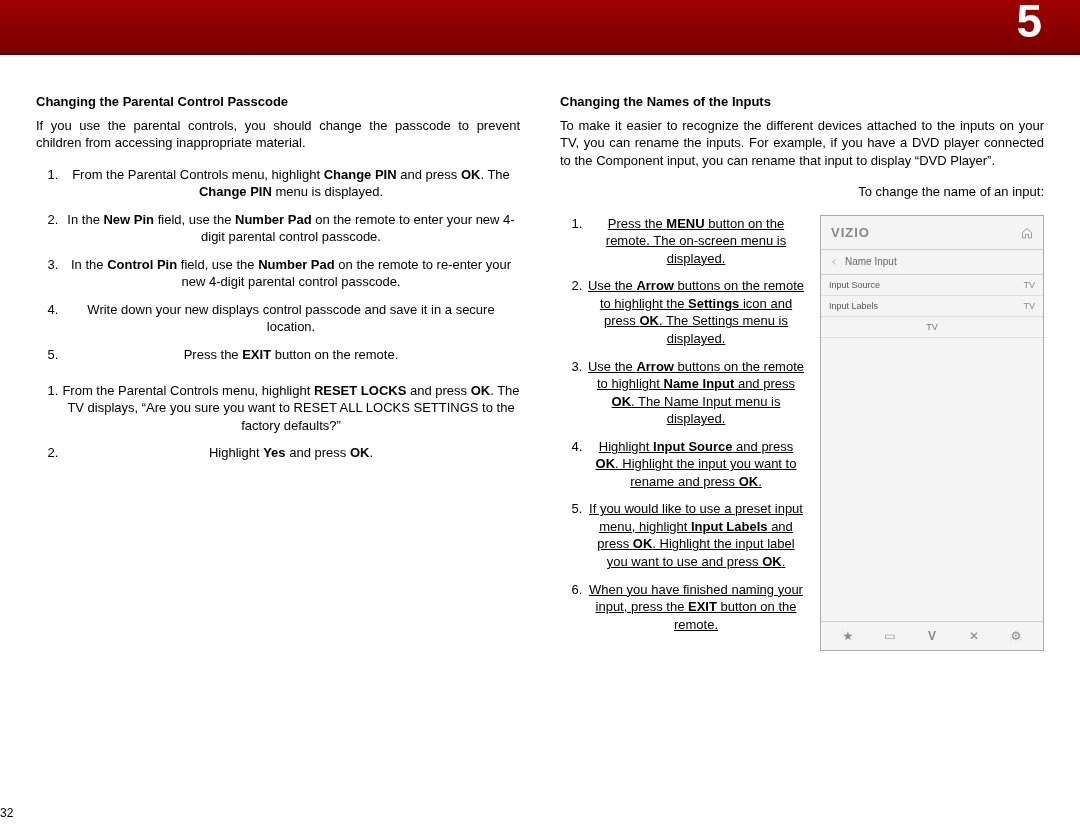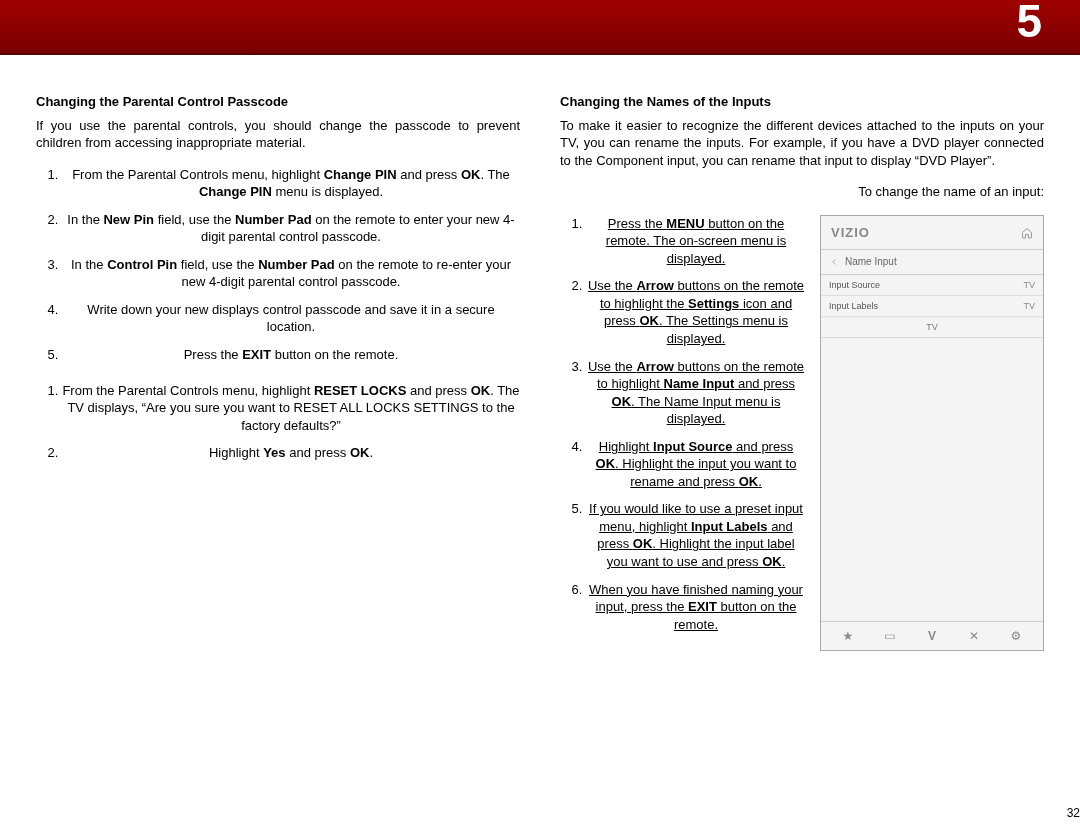--- a/index.html
+++ b/index.html
@@ -45,21 +45,21 @@
   .tv-row .label { }
   .tv-row .value { color: #888; }
   .tv-center-row { text-align: center; padding: 4px 0; font-size: 9px; color: #777; border-bottom: 1px solid #ddd;}
   .tv-spacer { flex: 1; }
   .tv-footer {
     border-top: 1px solid #ccc; padding: 6px 6px; display: flex; justify-content: space-between; align-items: center;
     color: #888; font-size: 12px;
   }
   .tv-footer span { flex: 1; text-align: center; }
   .page-number {
-    position: absolute; bottom: 14px; left: 0; width: 100%; text-align: right; font-size: 12px; color: #000;
+    position: absolute; bottom: 14px; left: 0; width: 100%; text-align: left; font-size: 12px; color: #000;
   }
   .home-icon svg, .back-icon svg, .tv-footer svg { display:block; }
 </style>
 </head>
 <body>
 <div class="page">
 
 <div class="header-bar">
   <div class="page-chapter">5</div>
 </div>

